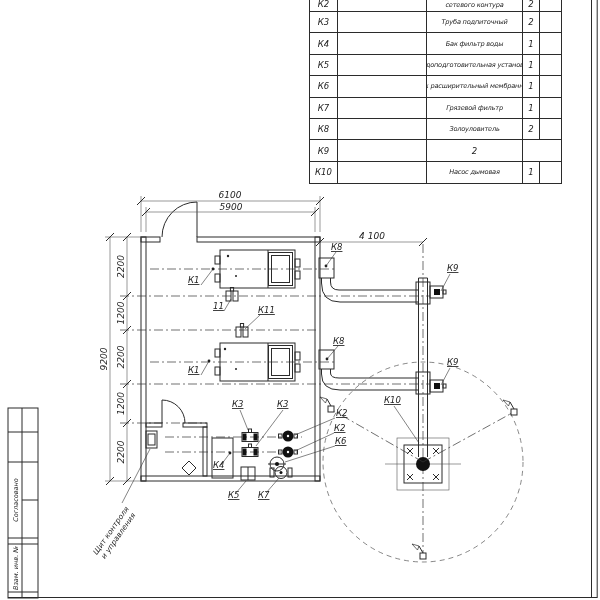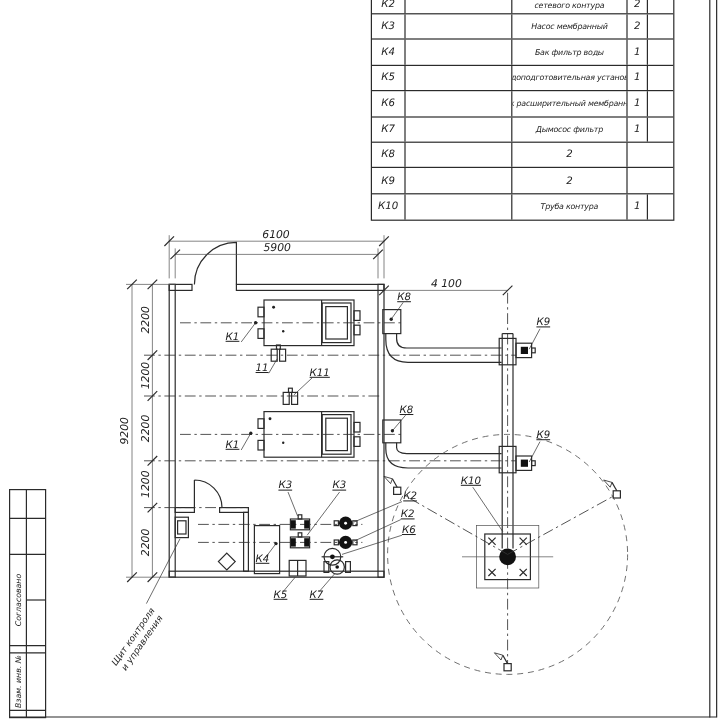--- a/index.html
+++ b/index.html
@@ -327,21 +327,21 @@
   <div class="trow trow-clip">
     <div class="c pos">К2</div>
     <div class="c des"></div>
     <div class="c name">сетевого контура</div>
     <div class="c qty">2</div>
     <div class="c note"></div>
   </div>
   <div class="trow">
     <div class="c pos">К3</div>
     <div class="c des"></div>
-    <div class="c name">Насос мембранный</div>
+    <div class="c name">Труба подпиточный</div>
     <div class="c qty">2</div>
     <div class="c note"></div>
   </div>
   <div class="trow">
     <div class="c pos">К4</div>
     <div class="c des"></div>
     <div class="c name">Бак фильтр воды</div>
     <div class="c qty">1</div>
     <div class="c note"></div>
   </div>
@@ -355,36 +355,37 @@
   <div class="trow">
     <div class="c pos">К6</div>
     <div class="c des"></div>
     <div class="c name">Бак расширительный мембранный</div>
     <div class="c qty">1</div>
     <div class="c note"></div>
   </div>
   <div class="trow">
     <div class="c pos">К7</div>
     <div class="c des"></div>
-    <div class="c name">Дымосос фильтр</div>
+    <div class="c name">Грязевой фильтр</div>
     <div class="c qty">1</div>
     <div class="c note"></div>
   </div>
   <div class="trow">
     <div class="c pos">К8</div>
     <div class="c des"></div>
+    <div class="c name">Золоуловитель</div>
     <div class="c qty">2</div>
     <div class="c note"></div>
   </div>
   <div class="trow">
     <div class="c pos">К9</div>
     <div class="c des"></div>
     <div class="c qty">2</div>
     <div class="c note"></div>
   </div>
   <div class="trow">
     <div class="c pos">К10</div>
     <div class="c des"></div>
-    <div class="c name">Труба контура</div>
+    <div class="c name">Насос дымовая</div>
     <div class="c qty">1</div>
     <div class="c note"></div>
   </div>
 </div>
 
 </body></html>

